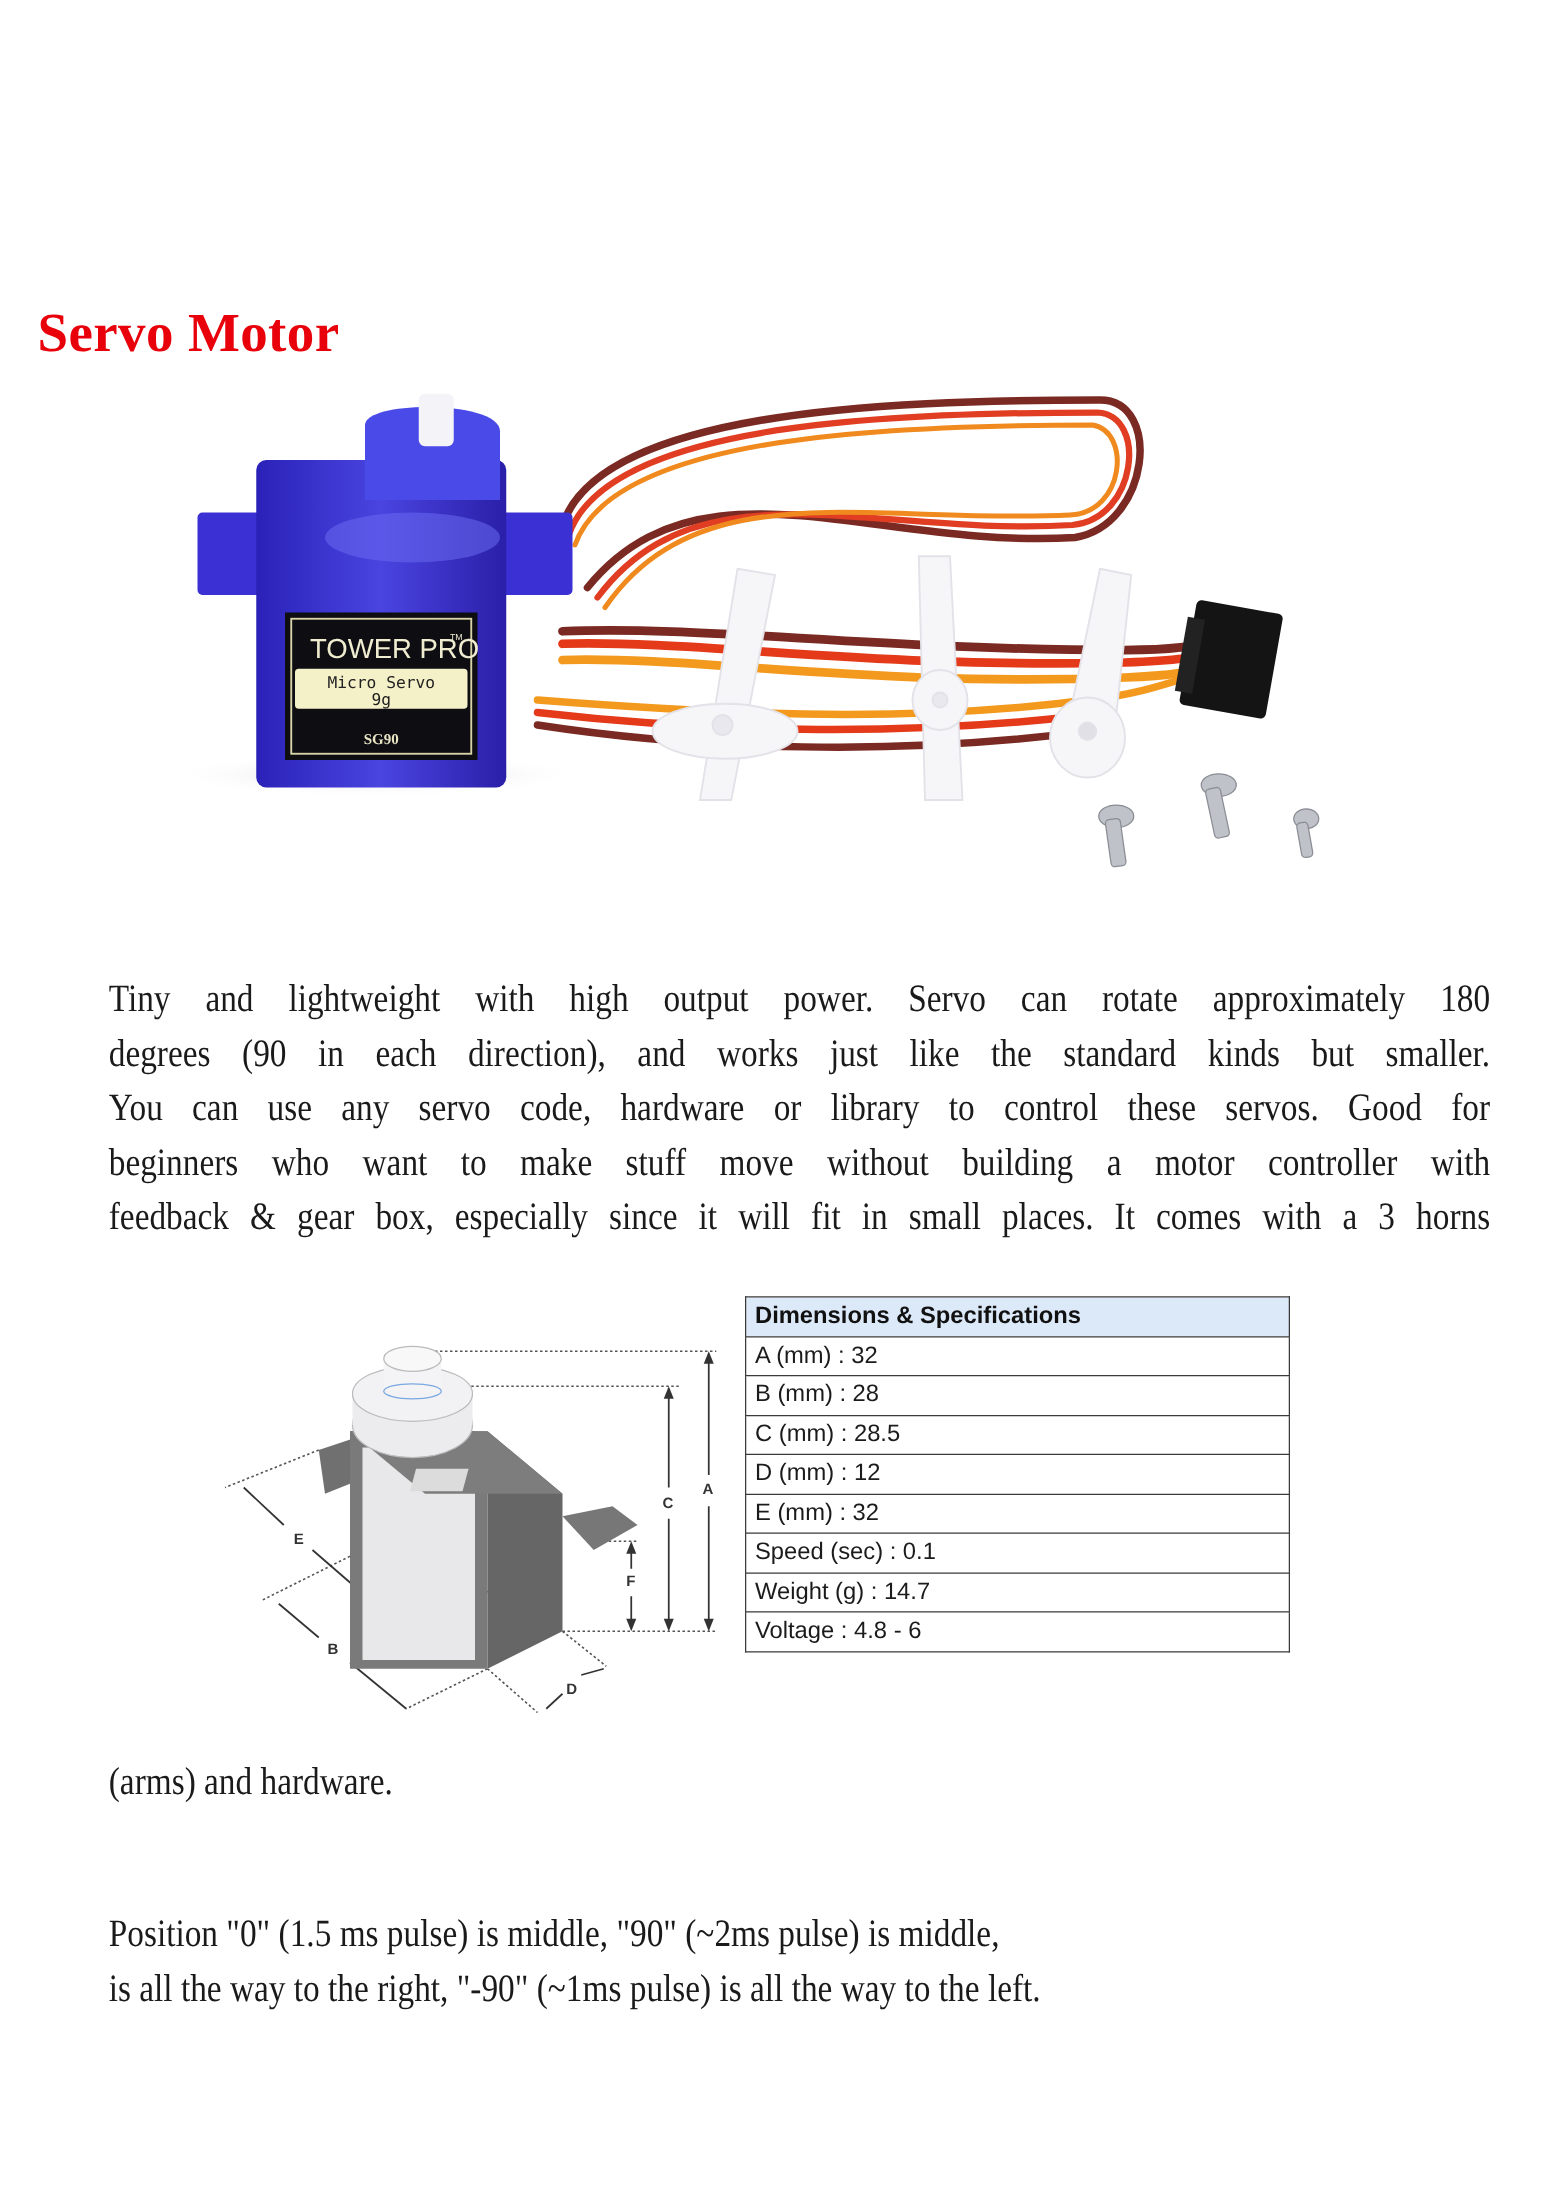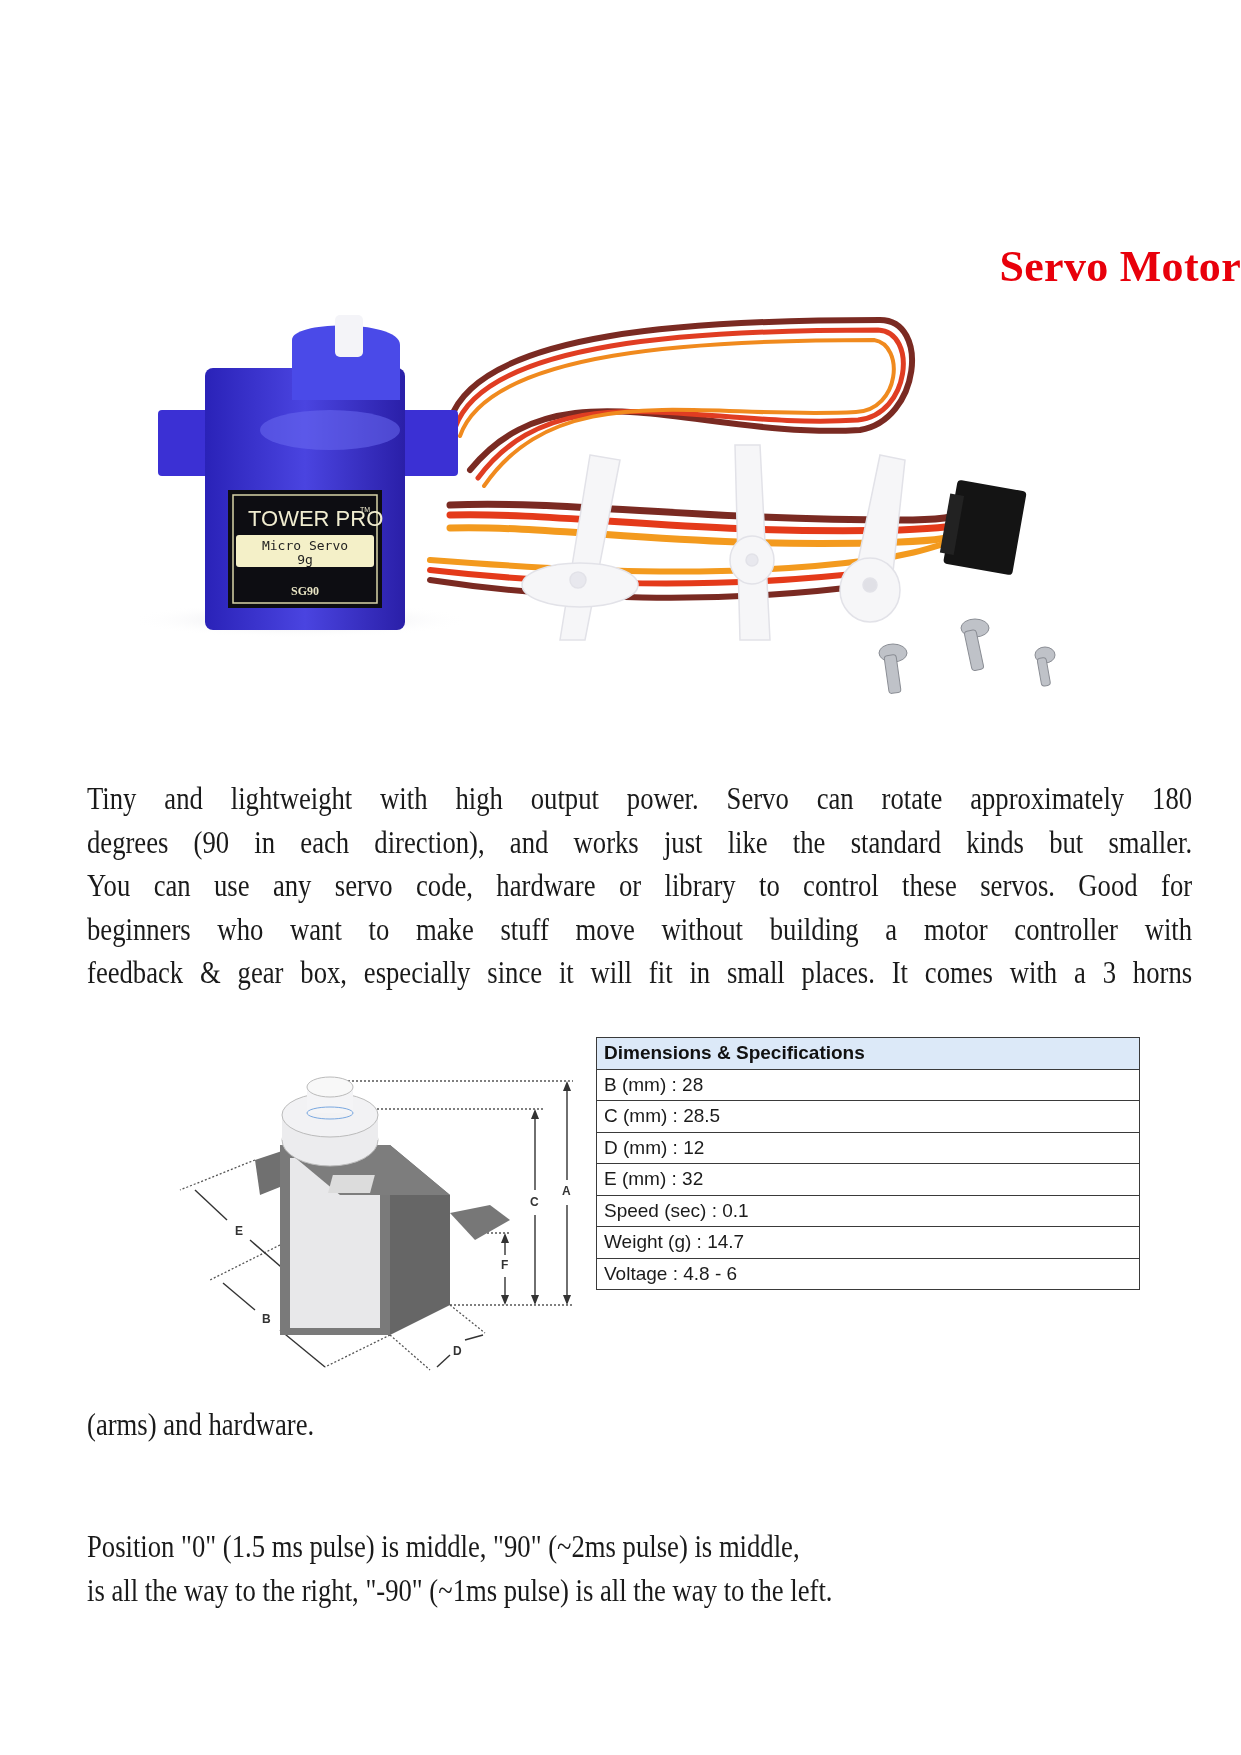--- a/index.html
+++ b/index.html
@@ -1,28 +1,28 @@
 <!DOCTYPE html>
 <html><head>
 <meta charset="utf-8">
 <style>
   html, body { margin:0; padding:0; background:#ffffff; }
   body { width:1241px; height:1755px; position:relative; overflow:hidden; font-family:"Liberation Serif", serif; color:#000; }
-  .title { position:absolute; left:0; width:1241px; top:212px; text-align:right; padding-left:30px; box-sizing:border-box;
+  .title { position:absolute; left:0; width:1241px; top:212px; text-align:left; padding-left:30px; box-sizing:border-box;
            font-family:"Liberation Serif", serif; font-weight:bold; font-size:44px; color:#e8000b; letter-spacing:0.3px; }
   .photo { position:absolute; left:140px; top:310px; width:1040px; height:410px; }
   .para { position:absolute; font-family:"DejaVu Serif", serif; font-size:26.5px; line-height:43.5px; color:#1a1a1a;
           transform-origin:left top; }
   .p1 { left:87px; top:777px; width:1105px; text-align:justify; text-align-last:justify; }
   .p1 .line { display:block; white-space:nowrap; text-align:justify; text-align-last:justify; }
   .p2 { left:87px; top:1403px; }
   .p3 { left:87px; top:1525px; }
   .cond { font-family:"Liberation Serif", serif; font-size:31px; transform:scaleX(0.86); transform-origin:left top; }
   .diagram { position:absolute; left:165px; top:1055px; width:415px; height:335px; }
-  .spec { position:absolute; left:596px; top:1037px; width:544px; border-collapse:collapse;
+  .spec { position:absolute; left:596px; top:1037px; width:436px; border-collapse:collapse;
           font-family:"Liberation Sans", sans-serif; font-size:19px; }
   .spec td { border:1.5px solid #3a3a3a; height:30.5px; padding:0 7px; color:#1b1b1b; }
   .spec .hdr td { background:#dce9f8; font-weight:bold; color:#111; }
 </style>
 </head>
 <body>
 
 <h1 class="title">Servo Motor</h1>
 
 <svg class="photo" viewBox="140 310 1040 410" xmlns="http://www.w3.org/2000/svg">
@@ -160,20 +160,23 @@
     <text x="288" y="300">D</text>
   </g>
 </svg>
 
 <table class="spec">
   <tbody>
       <tr class="hdr">
         <td>Dimensions &amp; Specifications</td>
       </tr>
   <tr>
+        <td>A (mm) : 32</td>
+      </tr>
+  <tr>
         <td>B (mm) : 28</td>
       </tr>
   <tr>
         <td>C (mm) : 28.5</td>
       </tr>
   <tr>
         <td>D (mm) : 12</td>
       </tr>
   <tr>
         <td>E (mm) : 32</td>

